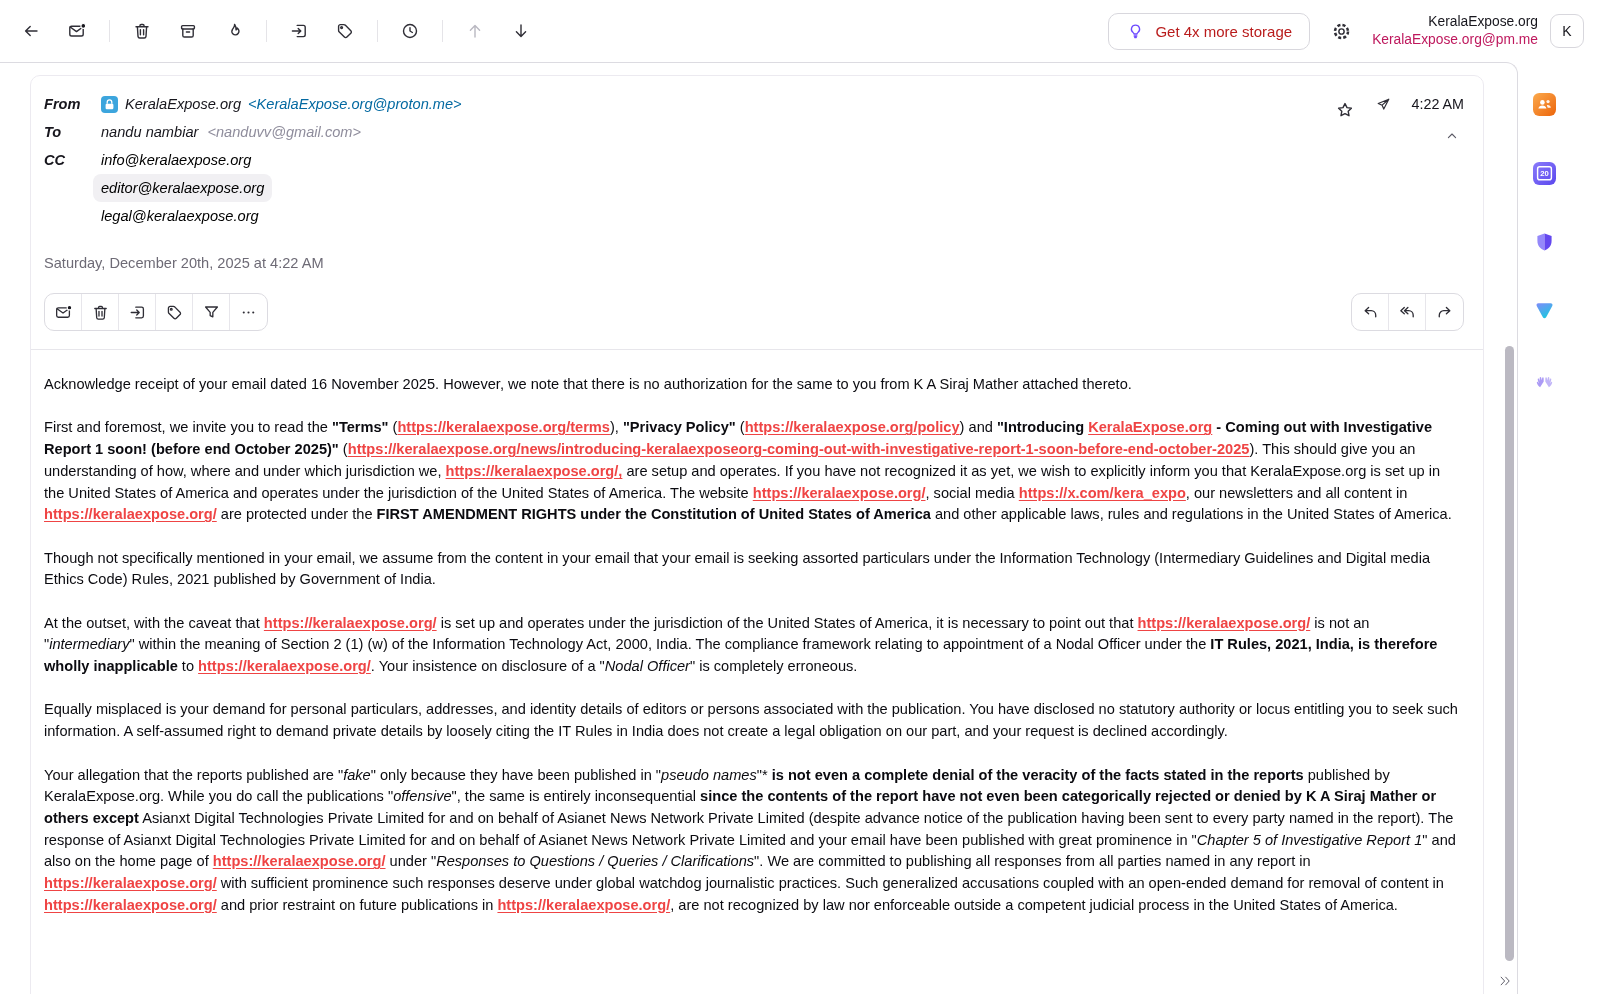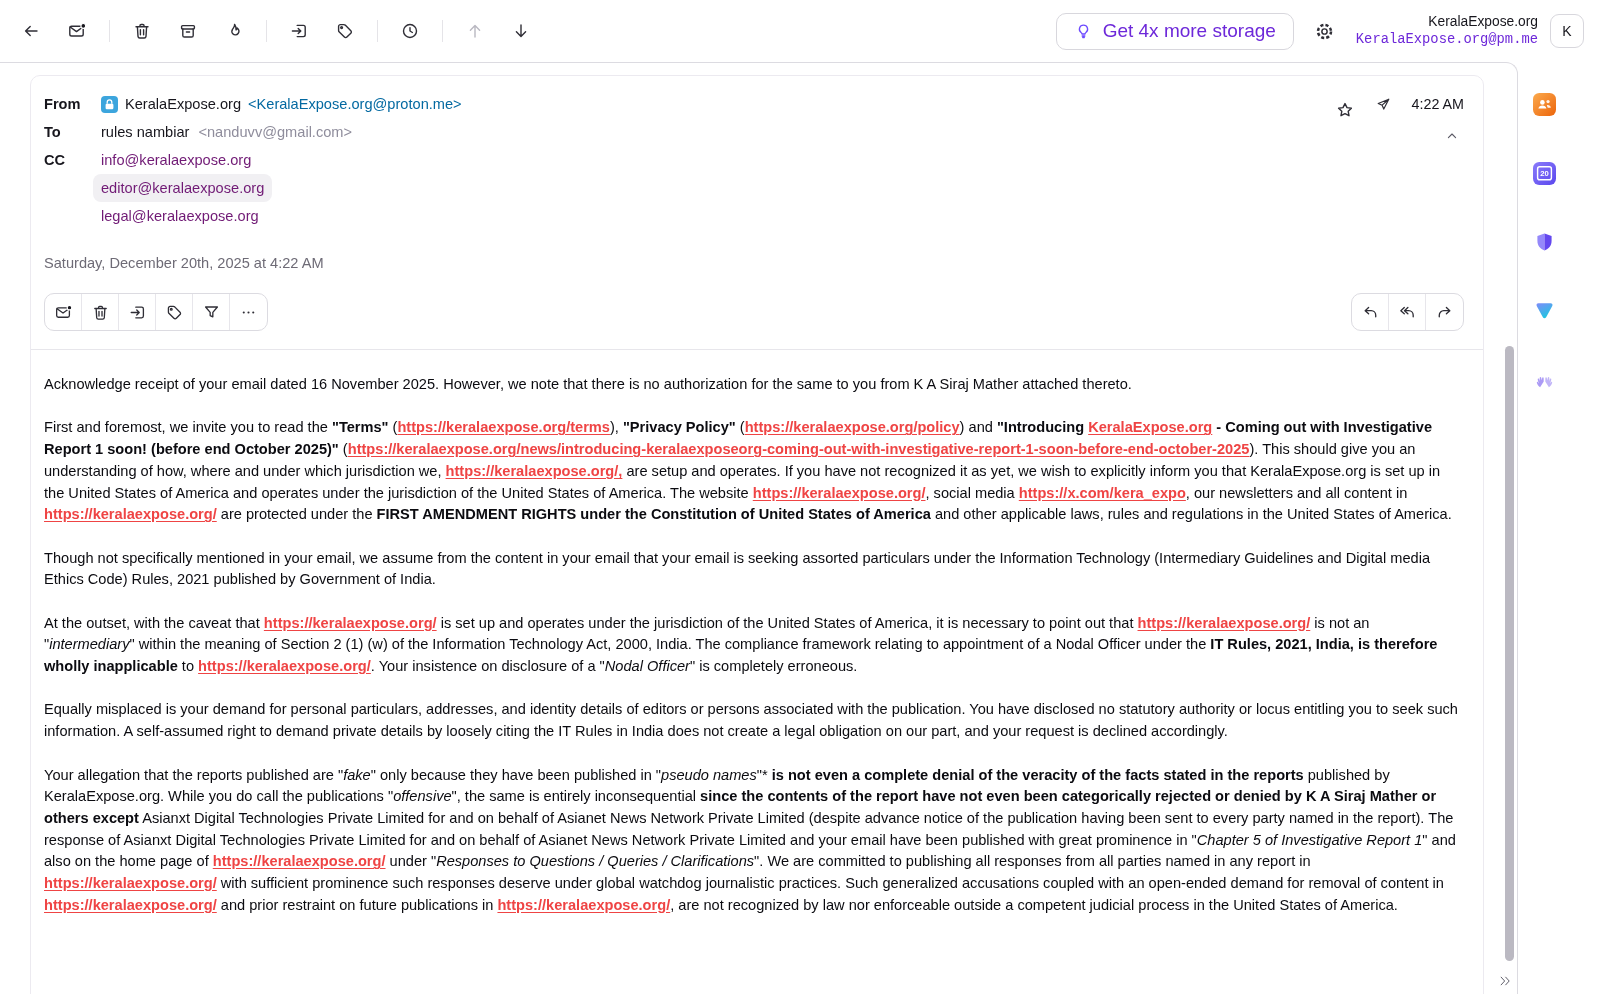--- a/index.html
+++ b/index.html
@@ -12,45 +12,45 @@
   svg { display:block; }
   .ic { stroke:#2f2e36; fill:none; stroke-width:1.4; stroke-linecap:round; stroke-linejoin:round; }
   .ic-gray { stroke:#b9b8c1; }
   .ic-purple { stroke:#6d4aff; }
 
   
   .topbar { position:absolute; top:0; left:0; right:0; height:62px; display:flex; align-items:center; padding:0 16px 0 8px; }
   .tb-left { display:flex; align-items:center; }
   .tb-btn { width:38px; height:38px; display:flex; align-items:center; justify-content:center; background:none; border:none; border-radius:8px; cursor:pointer; padding:0; margin:0 4px; }
   .tb-sep { width:1px; height:22px; background:#e5e4e8; margin:0 9px; }
-  .storage-btn { margin-left:auto; display:flex; align-items:center; gap:10px; height:37px; padding:0 17px; background:#fff; border:1px solid #d8d7dd; border-radius:10px; color:#6d28d9; font-size:19px; cursor:pointer; }
+  .storage-btn { margin-left:auto; display:flex; align-items:center; gap:10px; height:37px; padding:0 17px; background:#fff; border:1px solid #d8d7dd; border-radius:10px; color:#b91c1c; font-size:15px; cursor:pointer; }
   .gear-btn { margin-left:12px; }
   .account { margin-left:8px; text-align:right; line-height:18px; font-size:13.8px; }
   .account .acc-name { color:#17161d; }
-  .account .acc-email { color:#6d28d9;font-family:Liberation Mono, monospace; }
+  .account .acc-email { color:#be185d; }
   .avatar-btn { width:34px; height:34px; margin-left:12px; border:1px solid #d8d7dd; border-radius:9px; background:#fff; display:flex; align-items:center; justify-content:center; font-size:14px; color:#17161d; cursor:pointer; }
 
   
   .rail { position:absolute; top:62px; right:0; width:82px; bottom:0; display:flex; flex-direction:column; align-items:flex-start; padding:19px 0 0 15px; gap:34px; }
   .rail-btn { background:none; border:none; padding:0; cursor:pointer;margin-top:12px; }
 
   
   .main-card { position:absolute; top:62px; left:0; right:82px; bottom:0; background:#fff; border-top:1px solid #dcdbe1; border-right:1px solid #dcdbe1; border-top-right-radius:12px; overflow:hidden; }
   .msg-card { position:absolute; top:12px; left:30px; right:33px; bottom:-20px; border:1px solid #eceaf0; border-radius:10px; background:#fff; }
 
   .msg-header { position:relative; padding:14px 20px 0 13px; font-size:14.6px; }
-  .hrow { display:flex; line-height:28px; }
+  .hrow { display:flex; line-height:28px;font-style:italic; }
   .hlabel { width:57px; font-weight:700; color:#17161d; flex:none; }
   .from-val { display:flex; align-items:center; gap:7px; }
   .from-name { color:#17161d; }
   .from-addr { color:#0369a1; cursor:pointer; }
   .to-name { color:#17161d; margin-right:5px; }
   .to-addr { color:#8f8d9c; }
   .cc-col { display:flex; flex-direction:column; }
-  .cc-item { line-height:28px; color:#701a75; width:max-content; padding:0 8px; margin-left:-8px; border-radius:8px; cursor:pointer; }
+  .cc-item { line-height:28px; color:#000000; width:max-content; padding:0 8px; margin-left:-8px; border-radius:8px; cursor:pointer; }
   .cc-item.hl { background:#f1f0f3; }
   .hdr-meta { position:absolute; top:14px; right:19px; display:flex; align-items:center; gap:20px; height:28px; }
   .hdr-time { font-size:14.3px; color:#17161d; }
   .collapse-btn { position:absolute; top:48px; right:19px; background:none; border:none; padding:4px; cursor:pointer; }
   .date-line { color:#6e6b76; margin-top:19px; line-height:28px; }
 
   
   .msg-toolbar { display:flex; justify-content:space-between; margin:16px 19px 0 13px; }
   .tool-group { display:flex; align-items:stretch; border:1px solid #dcdbe1; border-radius:10px; height:38px; overflow:hidden; background:#fff; }
   .tool-btn { width:37px; display:flex; align-items:center; justify-content:center; border:none; background:none; border-right:1px solid #e7e6eb; cursor:pointer; padding:0; }
@@ -237,21 +237,21 @@
         </button>
         <svg width="17" height="17" viewBox="0 0 20 20">
             <path class="ic" d="M16.2 3.8 3.8 8.9l4.6 1.9 1.9 4.6z M8.4 10.8l7.8-7"></path>
           </svg>
         <span class="hdr-time">4:22 AM</span>
       </div>
 
       <div class="hrow">
         <span class="hlabel">To</span>
         <span>
-          <span class="to-name">rules nambiar</span>
+          <span class="to-name">nandu nambiar</span>
           <span class="to-addr">&lt;nanduvv@gmail.com&gt;</span>
         </span>
       </div>
       <button class="collapse-btn">
         <svg width="16" height="16" viewBox="0 0 20 20">
             <path class="ic" style="stroke:#5c5b66" d="m5.5 12 4.5-4.5L14.5 12"></path>
           </svg>
       </button>
 
       <div class="hrow">

